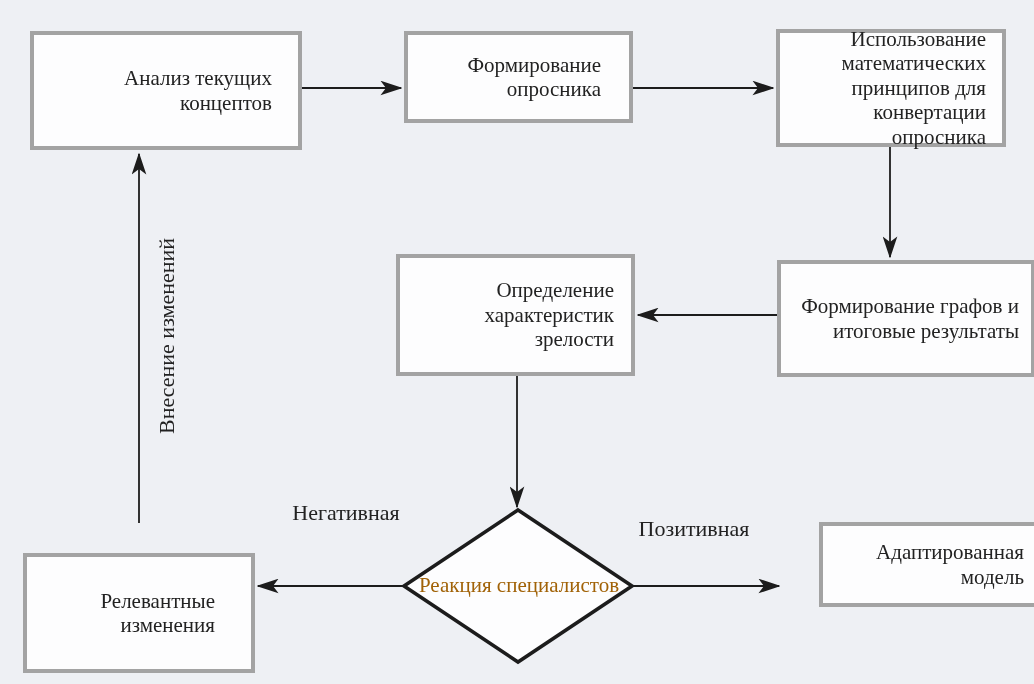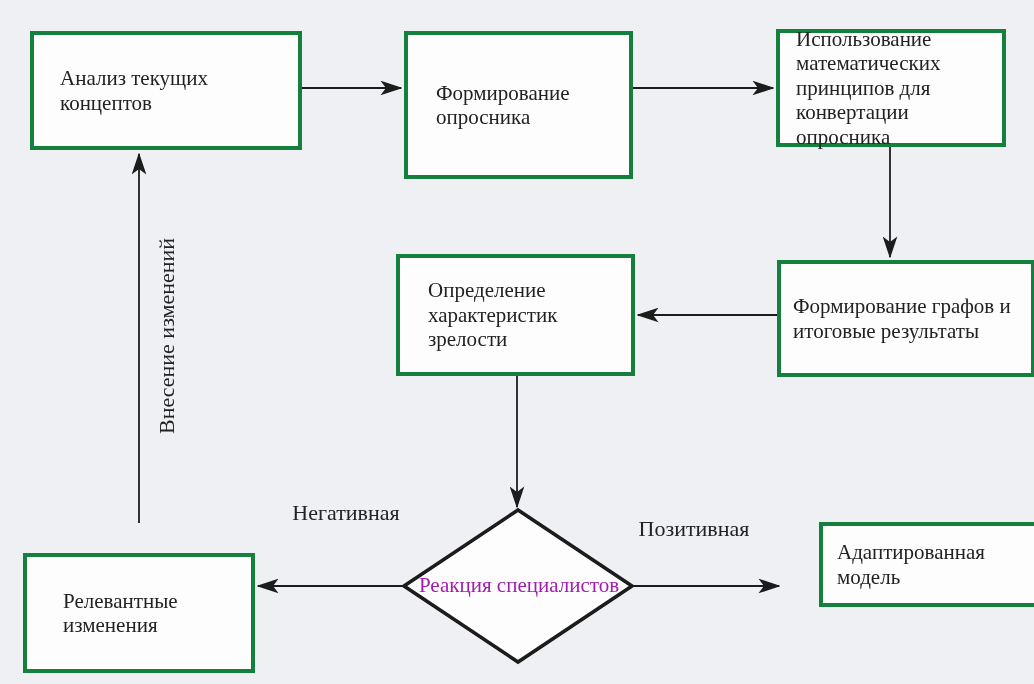--- a/index.html
+++ b/index.html
@@ -19,39 +19,39 @@
   .edges-layer {
     position: absolute;
     left: 0; top: 0;
     width: 1034px;
     height: 684px;
     pointer-events: none;
   }
   .node {
     position: absolute;
     background: #fdfdfe;
-    border: 4px solid #15803d;
+    border: 4px solid #a3a3a3;
     display: flex;
     align-items: center;
     justify-content: center;
-    text-align: left;
+    text-align: right;
     font-size: 21px;
     line-height: 1.16;
     color: #222;
   }
   .node .node-label { display: block; }
   .diamond-label {
     position: absolute;
     display: flex;
     align-items: center;
     justify-content: center;
     text-align: center;
     font-size: 21px;
     line-height: 1.2;
-    color: #a21caf;
+    color: #a16207;
   }
   .edge-label {
     position: absolute;
     font-size: 22px;
     color: #222;
     text-align: center;
     white-space: nowrap;
   }
   .edge-label-vertical {
     position: absolute;
@@ -59,24 +59,24 @@
     color: #222;
     writing-mode: vertical-rl;
     transform: rotate(180deg);
     white-space: nowrap;
     display: flex;
     align-items: center;
     justify-content: center;
   }
   
   #node-analysis      { left: 30px;  top: 31px;  width: 272px; height: 119px; padding: 0 26px; }
-  #node-questionnaire { left: 404px; top: 31px;  width: 229px; height: 148px; padding: 0 28px; }
+  #node-questionnaire { left: 404px; top: 31px;  width: 229px; height: 92px; padding: 0 28px; }
   #node-math          { left: 776px; top: 29px;  width: 230px; height: 118px; padding: 0 16px; }
   #node-graphs        { left: 777px; top: 260px; width: 258px; height: 117px; padding: 0 12px; }
-  #node-maturity      { left: 396px; top: 254px; width: 239px; height: 122px; padding: 0 28px; }
+  #node-maturity      { left: 396px; top: 254px; width: 239px; height: 122px; padding: 0 17px; }
   #node-relevant      { left: 23px;  top: 553px; width: 232px; height: 120px; padding: 0 36px; }
   #node-adapted       { left: 819px; top: 522px; width: 223px; height: 85px; padding: 0 14px; }
   #diamond-reaction-label { left: 413px; top: 546px; width: 212px; height: 80px; }
   #label-negative { left: 270px; top: 500px; width: 152px; }
   #label-positive { left: 618px; top: 516px; width: 152px; }
   #label-feedback { left: 152px; top: 218px; height: 236px; width: 30px; }
 </style>
 </head>
 <body>
 

